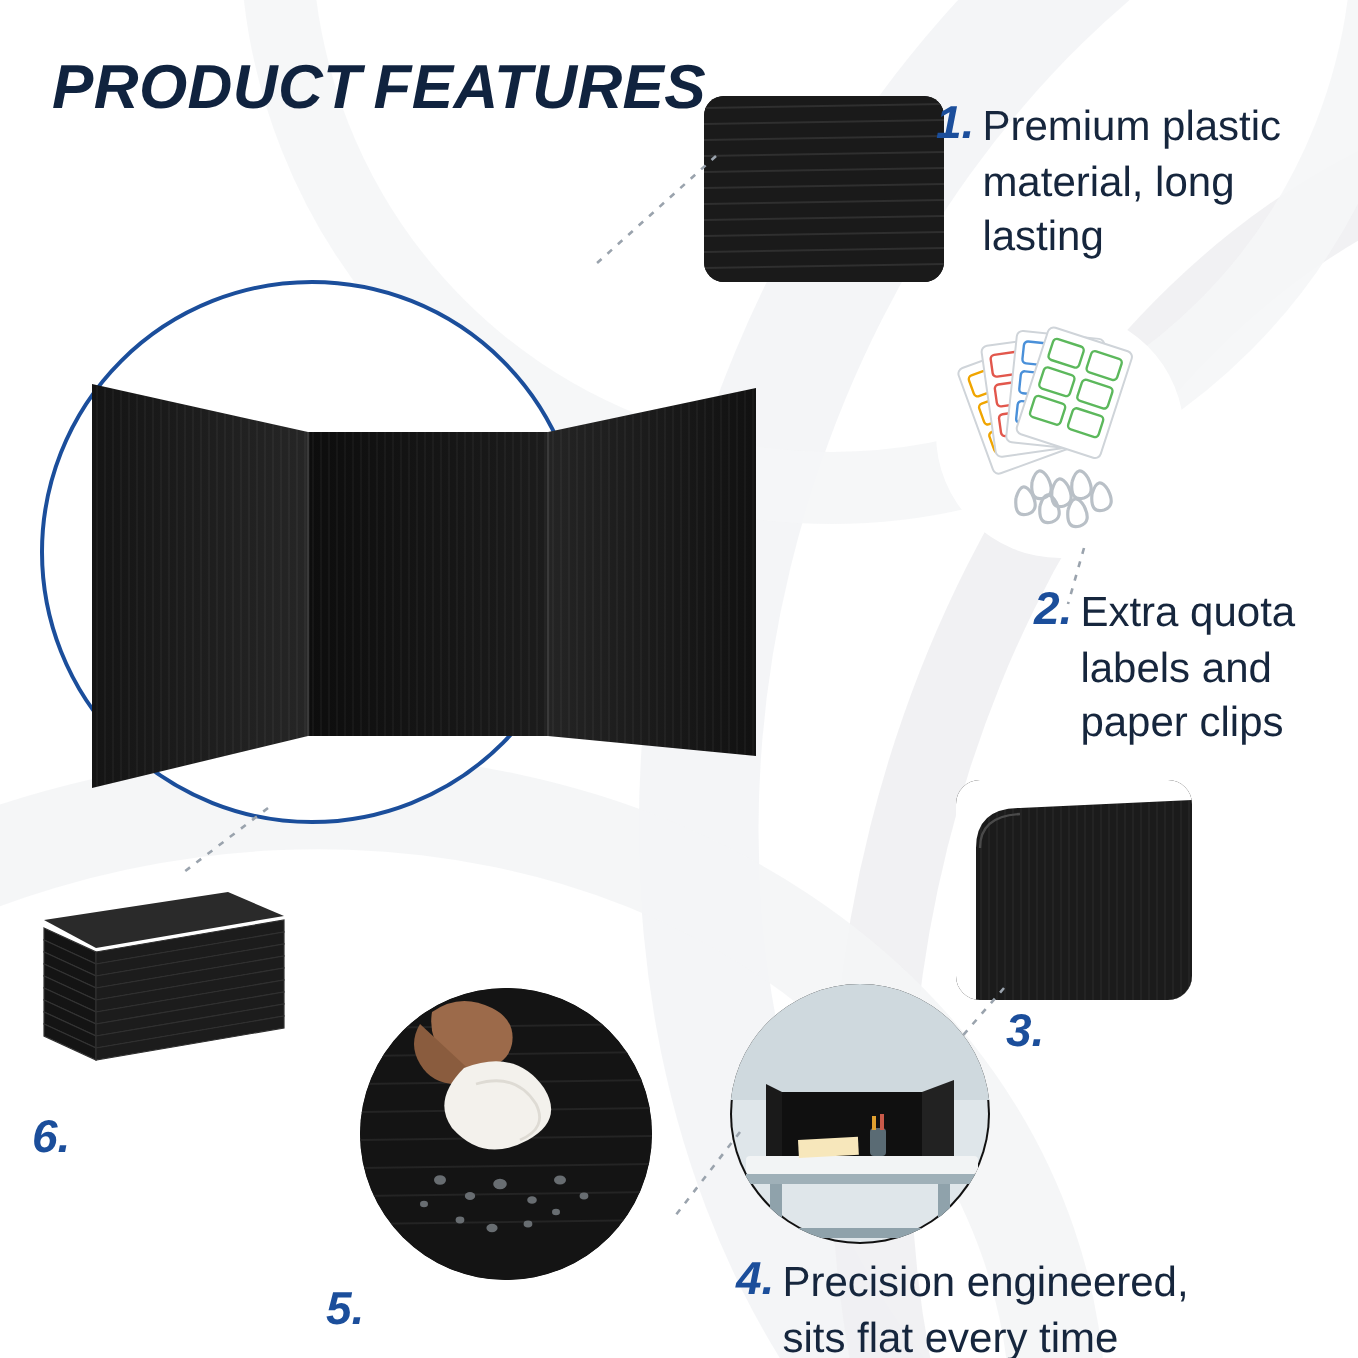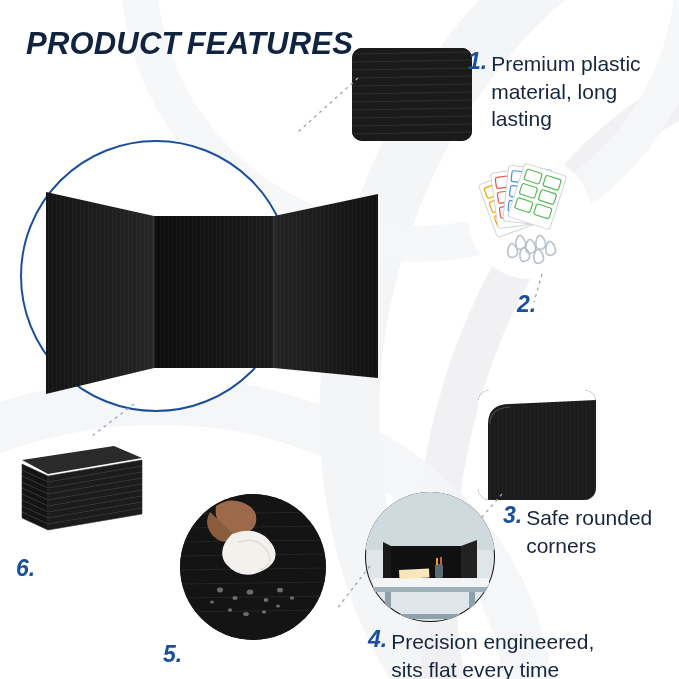--- a/index.html
+++ b/index.html
@@ -233,36 +233,36 @@
         <path d="M66 100 q3 -10 8 -2 q4 8 -2 10 q-7 2 -6 -8"></path>
         <path d="M40 94 q3 -10 8 -2 q4 8 -2 10 q-7 2 -6 -8"></path>
       </g>
     </svg>
   </div>
   <svg class="dotline" style="left:530px; top:272px; width:40px; height:34px;">
     <line x1="12" y1="2" x2="4" y2="30" stroke="#9aa3ad" stroke-width="1.3" stroke-dasharray="3,4"></line>
   </svg>
   <div class="callout callout-inline" style="left:517px; top:293px; width:152px;">
     <span class="num">2.</span>
+    <span class="ctext">Extra quota labels and paper clips</span>
   </div>
 
   <div class="thumb" style="left:478px; top:390px; width:118px; height:110px; border-radius:12px;">
     <svg width="118" height="110" viewBox="0 0 118 110">
       <rect width="118" height="110" fill="#ffffff"></rect>
       <path d="M10 110 L10 34 Q10 14 32 14 L118 10 L118 110 Z" fill="#1b1b1b"></path>
       <path d="M10 110 L10 34 Q10 14 32 14 L118 10 L118 110 Z" fill="url(#ribs)"></path>
       <path d="M12 34 Q12 18 32 17" stroke="#4a4a4a" stroke-width="1.2" fill="none"></path>
     </svg>
   </div>
   <svg class="dotline" style="left:462px; top:490px; width:46px; height:38px;">
     <line x1="40" y1="4" x2="14" y2="34" stroke="#9aa3ad" stroke-width="1.3" stroke-dasharray="3,4"></line>
   </svg>
   <div class="callout callout-inline" style="left:503px; top:504px; width:166px;">
     <span class="num">3.</span>
-    <span class="ctext">Safe rounded corners</span>
   </div>
 
   <div class="thumb circle" style="left:365px; top:492px; width:130px; height:130px;">
     <svg width="130" height="130" viewBox="0 0 130 130">
       <circle cx="65" cy="65" r="64" fill="#dfe6ea"></circle>
       <rect x="0" y="0" width="130" height="58" fill="#cfd9de"></rect>
 
       <rect x="8" y="86" width="116" height="9" rx="2" fill="#f2f4f5"></rect>
       <rect x="8" y="95" width="116" height="5" fill="#9fb0b8"></rect>
 

